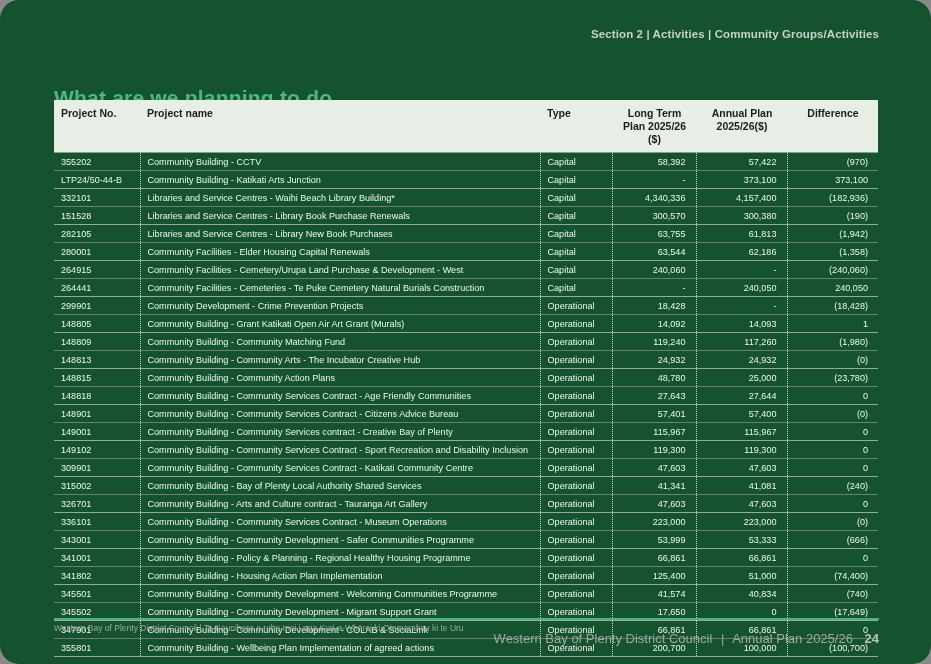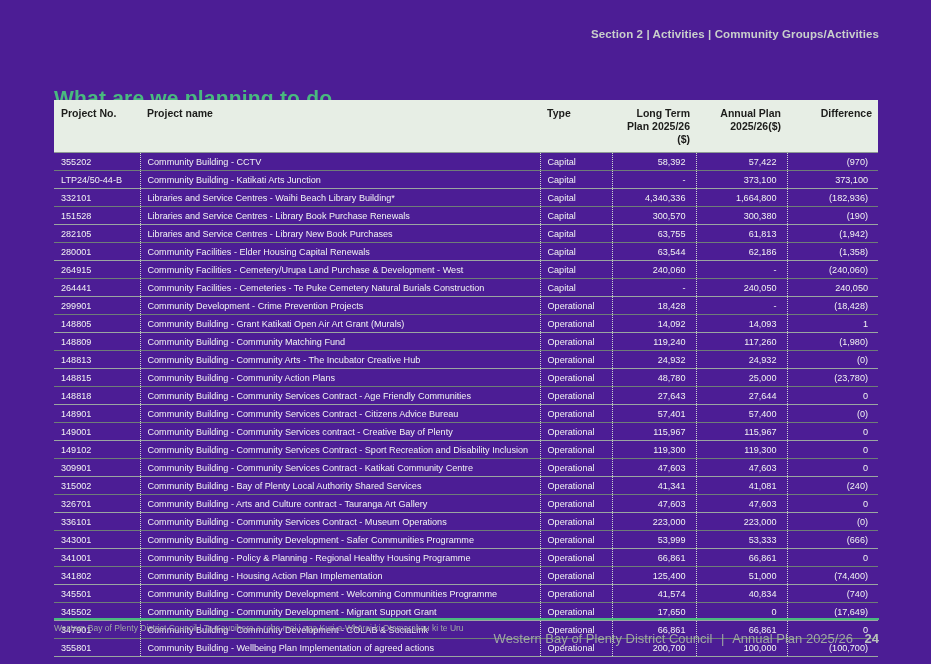--- a/index.html
+++ b/index.html
@@ -10,21 +10,22 @@
     width: 931px;
     height: 664px;
     background: #8a8a8a;
     font-family: "Liberation Sans", sans-serif;
     overflow: hidden;
     position: relative;
   }
   .page {
     position: absolute;
     inset: 0;
-    background: #4c1d95;
+    background: #14532d;
+    border-radius: 19px;
   }
   
   .running-header {
     position: absolute;
     top: 28px;
     right: 52px;
     font-size: 11.5px;
     font-weight: bold;
     color: #c9cfcb;
     letter-spacing: 0.1px;
@@ -59,21 +60,21 @@
     font-weight: bold;
     text-align: left;
     vertical-align: top;
     padding: 7px 6px 6px 7px;
     line-height: 1.25;
     height: 45px;
     box-sizing: border-box;
     border: none;
   }
   table.plan thead th.num {
-    text-align: right;
+    text-align: center;
   }
   table.plan tbody td {
     font-size: 9.1px;
     color: #f2f4f3;
     padding: 2px 6px 2px 7px;
     height: 18px;
     line-height: 1.1;
     box-sizing: border-box;
     border-top: 1px solid #7f8b86;
     border-bottom: 1px solid #9aa6a1;
@@ -186,21 +187,21 @@
             <td class="type">Capital</td>
             <td class="ltp num">-</td>
             <td class="ap num">373,100</td>
             <td class="diff num">373,100</td>
           </tr>
           <tr>
             <td>332101</td>
             <td class="pname">Libraries and Service Centres - Waihi Beach Library Building*</td>
             <td class="type">Capital</td>
             <td class="ltp num">4,340,336</td>
-            <td class="ap num">1,664,800</td>
+            <td class="ap num">4,157,400</td>
             <td class="diff num">(182,936)</td>
           </tr>
           <tr>
             <td>151528</td>
             <td class="pname">Libraries and Service Centres - Library Book Purchase Renewals</td>
             <td class="type">Capital</td>
             <td class="ltp num">300,570</td>
             <td class="ap num">300,380</td>
             <td class="diff num">(190)</td>
           </tr>

